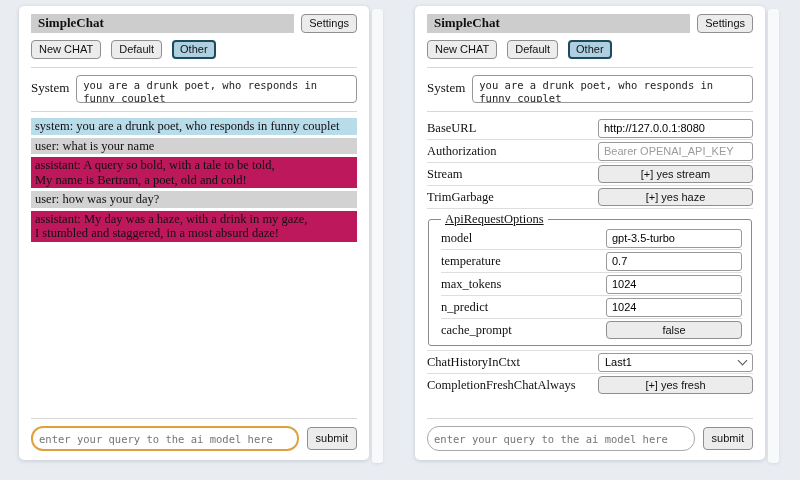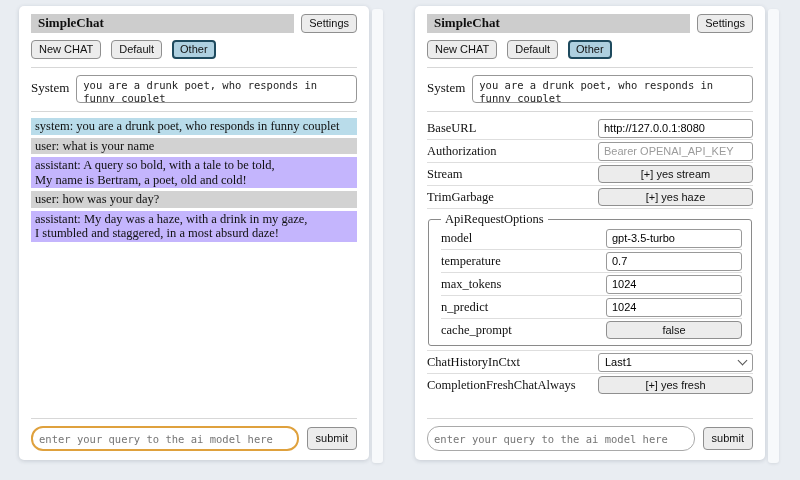--- a/index.html
+++ b/index.html
@@ -55,21 +55,21 @@
     padding:3px 6px;outline:none;overflow:hidden;
   }
   
   .chat-area{flex:1;overflow:hidden;margin-top:4px;}
   .msg{
     font:12.5px/14.5px "Liberation Serif",serif;color:#101010;
     padding:1px 4px;margin-bottom:3px;white-space:pre-line;
   }
   .msg.system{background:#b9dcea;}
   .msg.user{background:#d2d2d2;}
-  .msg.assistant{background:#c4b5fd;}
+  .msg.assistant{background:#be185d;}
   
   .settings-area{flex:1;overflow:hidden;margin-top:3px;}
   .srow{display:flex;justify-content:space-between;align-items:center;height:22px;}
   .slabel{font:12.5px "Liberation Serif",serif;color:#101010;white-space:nowrap;}
   hr.rsep{border:none;border-top:1px solid #dedede;margin:0;width:100%;}
   .sinput{
     width:155px;height:19px;box-sizing:border-box;
     border:1px solid #999;border-radius:3px;background:#fff;
     font:11px "Liberation Sans",sans-serif;color:#000;
     padding:1px 5px;outline:none;
@@ -90,21 +90,21 @@
   .chev{
     width:6px;height:6px;margin-top:-3px;flex:0 0 auto;
     border-right:1.5px solid #555;border-bottom:1.5px solid #555;
     transform:rotate(45deg);
   }
   fieldset.aro{
     border:1px solid #8a8a8a;border-radius:3px;
     margin:3px 1px 4px 1px;padding:0 9px 4px 12px;
   }
   fieldset.aro legend{
-    font:12.5px "Liberation Serif",serif;color:#101010;padding:0 4px;
+    font:12.5px "Liberation Serif",serif;color:#101010;padding:0 4px;text-decoration:underline;
   }
   fieldset.aro .sinput, fieldset.aro .sbtn{width:136px;}
   
   .query-row{display:flex;gap:8px;margin-top:5px;align-items:stretch;}
   .query-input{
     flex:1;height:25px;box-sizing:border-box;
     border:1px solid #a9a9a9;border-radius:12px;background:#fff;
     font:10.5px "DejaVu Sans Mono",monospace;color:#333;
     padding:2px 6px;outline:none;
   }

